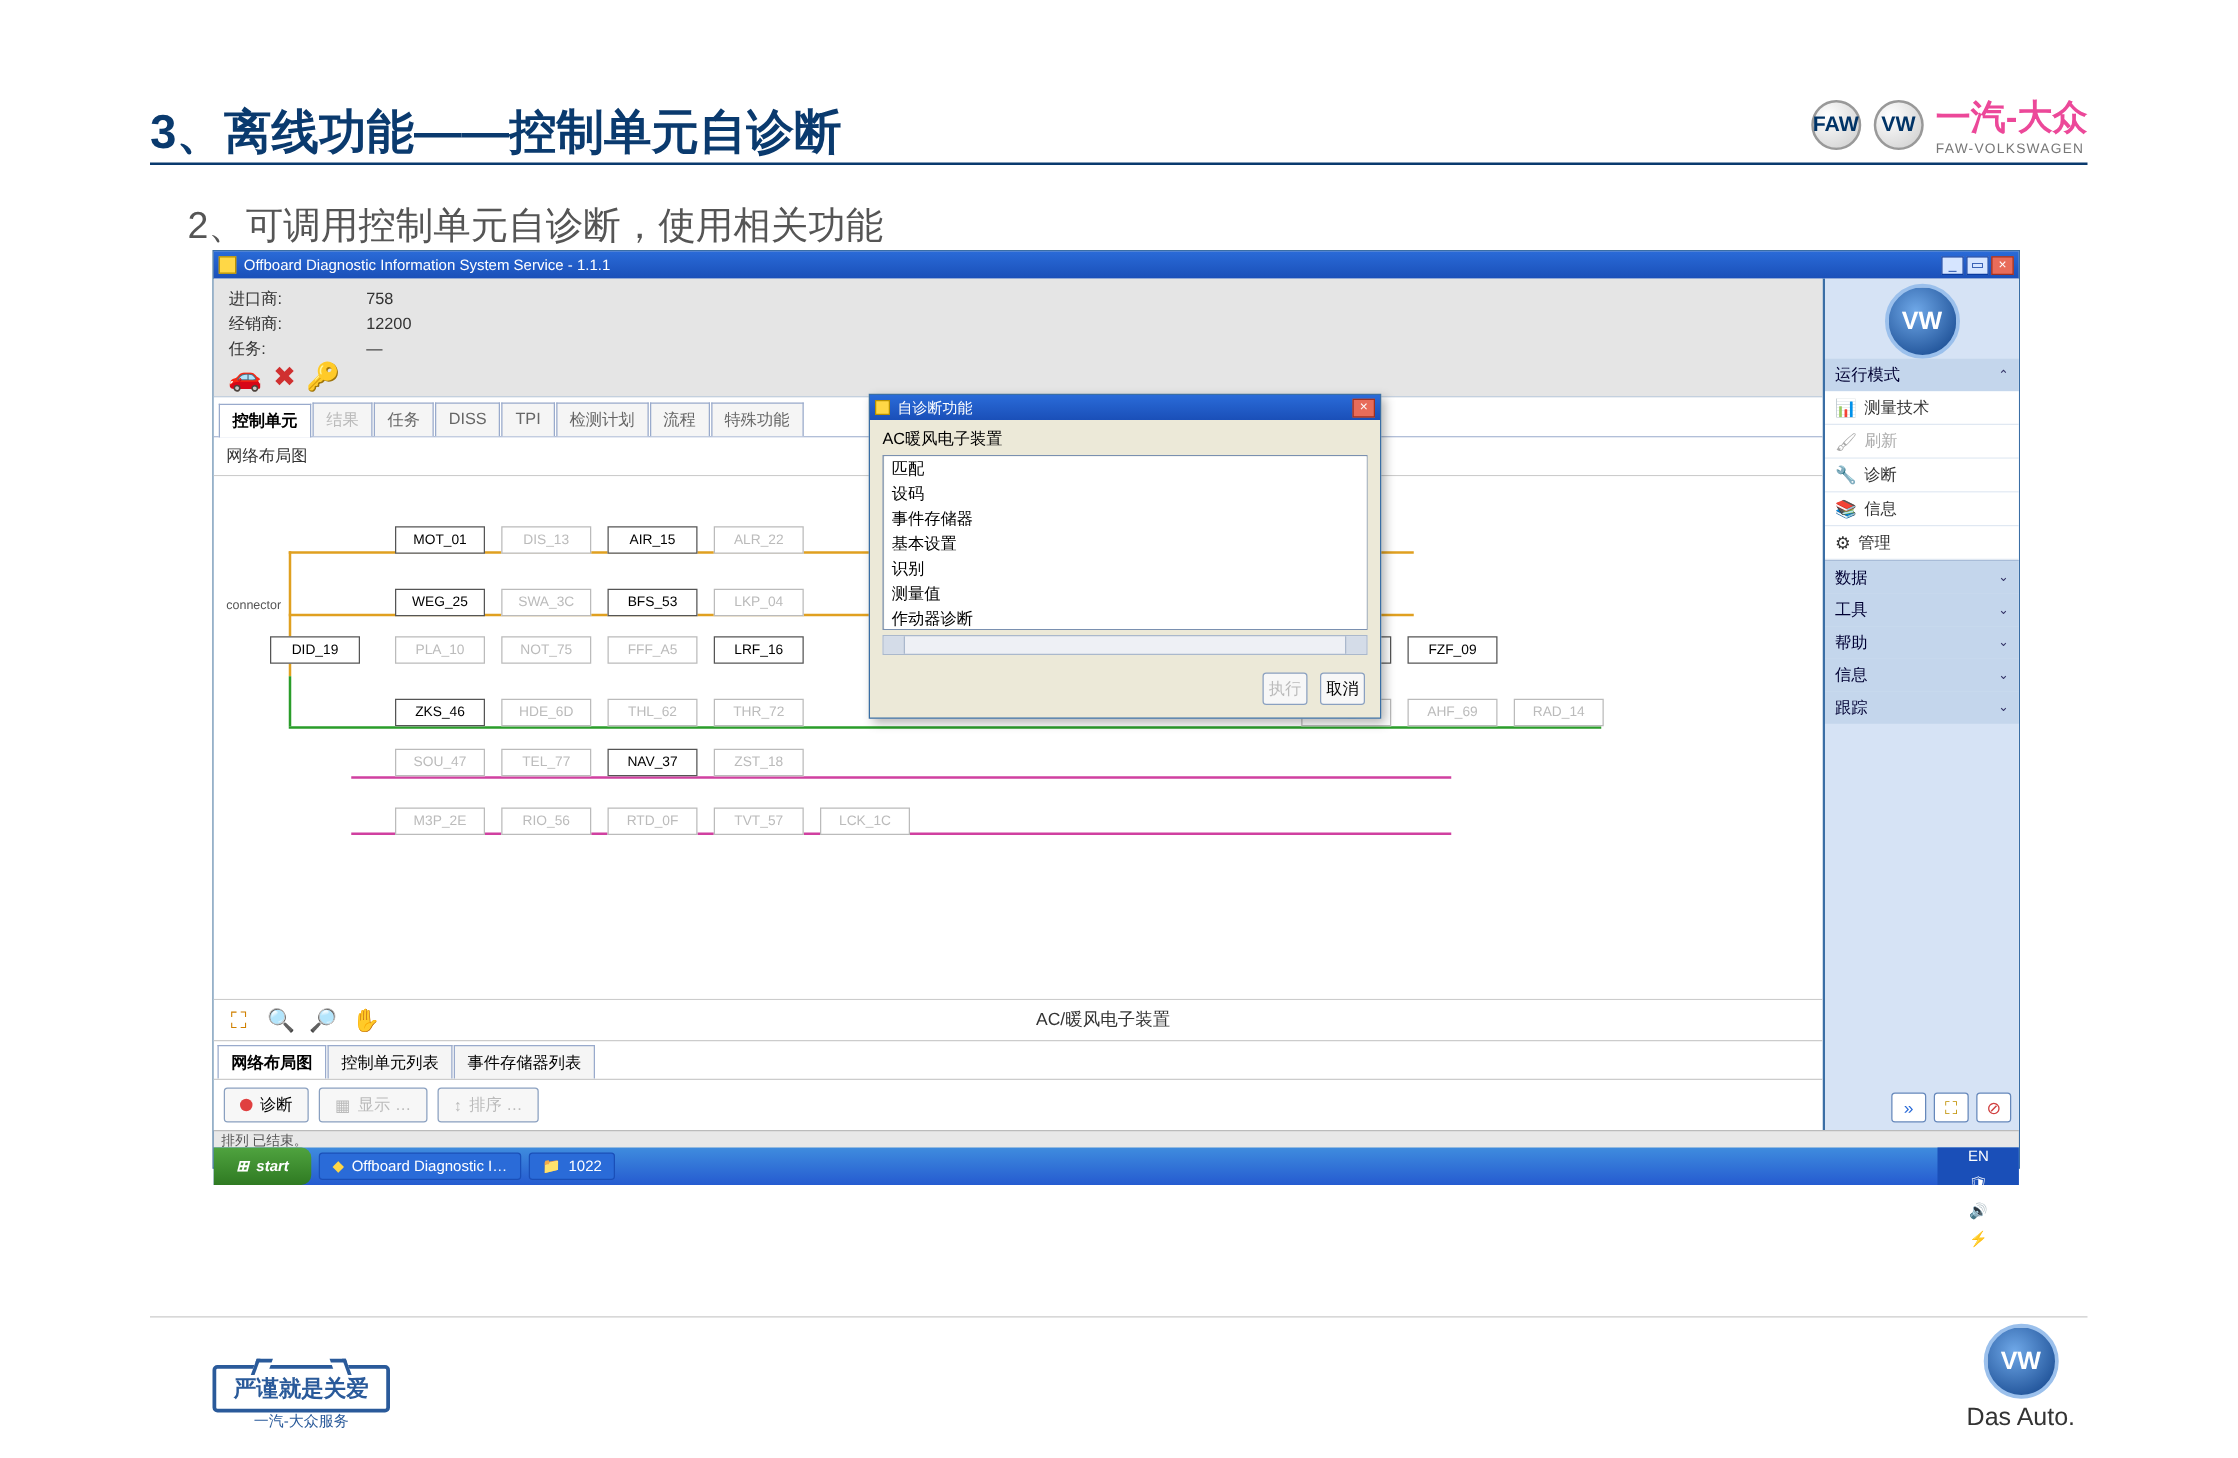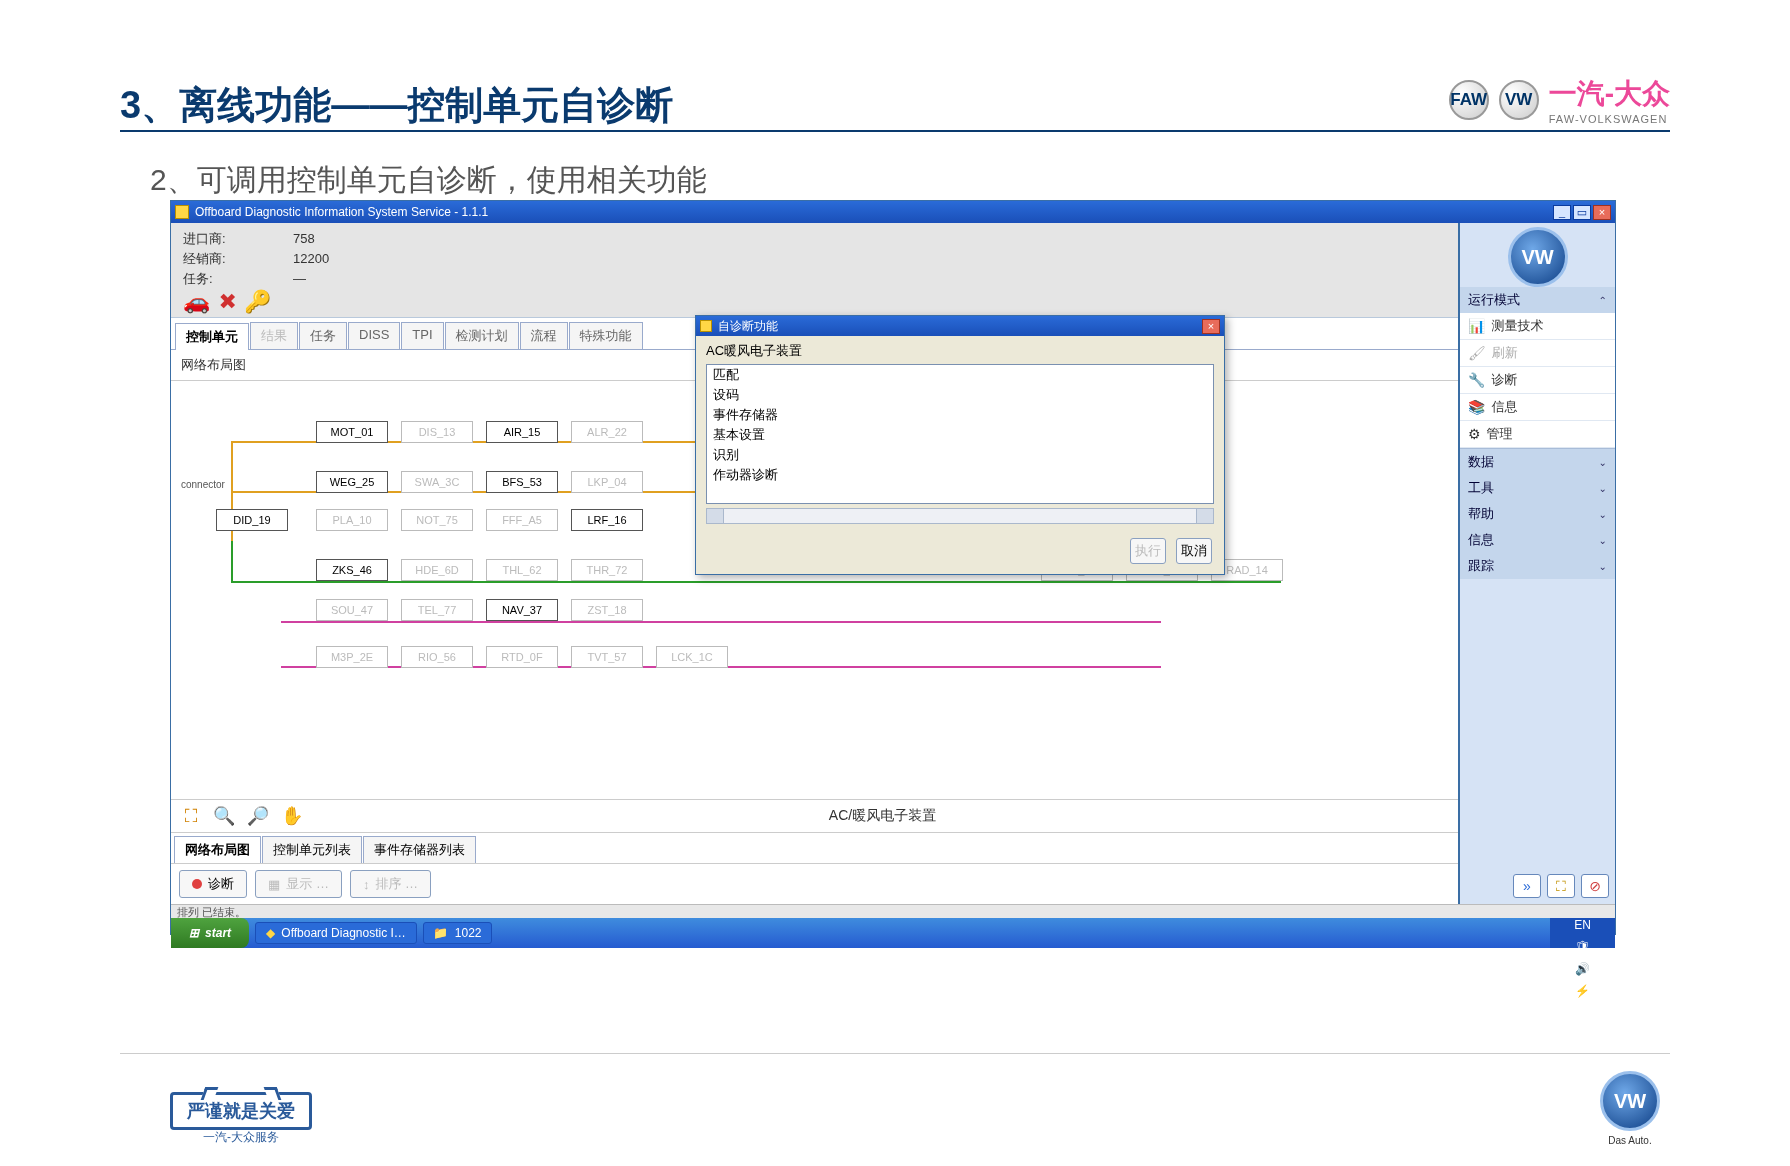--- a/index.html
+++ b/index.html
@@ -64,21 +64,21 @@
   
   .side-section { border-bottom:1px solid #a8bcd8; }
   .side-header { padding:4px 8px; background:#c4d6ec;color:#003;font-size:13px;display:flex;justify-content:space-between;align-items:center;}
   .side-item { padding:4px 8px;background:#fff;border-bottom:1px solid #e0e8f2;font-size:13px;display:flex;align-items:center;gap:6px;color:#333;}
   .side-item.dim { color:#aaa;}
   .side-item .si{font-size:14px;}
   .side-bottom { margin-top:auto; padding:6px; display:flex; gap:6px; justify-content:flex-end;}
   .side-bottom .sq { width:28px;height:24px;border:1px solid #6688bb;background:#fff;display:flex;align-items:center;justify-content:center;font-size:14px;border-radius:3px;}
 
   
-  .dialog { position:absolute; top:315px; left:695px; width:530px; background:#ece9d8; border:1px solid #3a6ea5; box-shadow: 3px 3px 8px rgba(0,0,0,.3);}
+  .dialog { position:absolute; top:315px; left:695px; width:410px; background:#ece9d8; border:1px solid #3a6ea5; box-shadow: 3px 3px 8px rgba(0,0,0,.3);}
   .dialog .dlg-title { height:20px;background:linear-gradient(#2a6bd8,#1a4fb8);color:#fff;display:flex;align-items:center;padding:0 4px;font-size:12px;}
   .dialog .dlg-title .dx { margin-left:auto; width:18px;height:15px;background:#e86c5a;border:1px solid #a03020;color:#fff;text-align:center;line-height:13px;font-size:11px;}
   .dlg-sub { padding:6px 10px 2px;font-size:13px;}
   .dlg-list { margin:2px 10px 4px;border:1px solid #7a90b0;background:#fff;height:140px;overflow:auto;font-size:13px;}
   .dlg-list div { padding:1px 6px; }
   .dlg-scroll { height:16px; margin:0 10px 8px;border:1px solid #aab8cc;background:#eef0f5;position:relative;}
   .dlg-scroll::before,.dlg-scroll::after{content:"";position:absolute;top:0;width:16px;height:100%;background:#d4dce8;}
   .dlg-scroll::before{left:0;border-right:1px solid #aab8cc;}
   .dlg-scroll::after{right:0;border-left:1px solid #aab8cc;}
   .dlg-btns { display:flex;justify-content:flex-end;gap:10px;padding:6px 12px 10px;}
@@ -92,21 +92,21 @@
 
   
   .slide-footer-l { position:absolute; bottom:20px; left:170px; }
   .sf-badge { border:3px solid #2a5a9a;border-radius:4px;padding:4px 14px;color:#2a5a9a;font-weight:bold;font-size:18px;position:relative;}
   .sf-badge::before,.sf-badge::after{content:"";position:absolute;width:10px;height:10px;border:3px solid #2a5a9a;border-bottom:none;top:-8px;background:#fff;}
   .sf-badge::before{left:30px;border-right:none;transform:skewX(-20deg);}
   .sf-badge::after{right:30px;border-left:none;transform:skewX(20deg);}
   .sf-sub{font-size:12px;color:#2a5a9a;text-align:center;margin-top:-1px;}
   .slide-footer-r { position:absolute; bottom:20px; right:130px; text-align:center;}
   .slide-footer-r .vw-logo{margin:0 auto;}
-  .das{font-size:10px;color:#333;margin-top:4px;font-family:Arial;}
+  .das{font-size:20px;color:#333;margin-top:4px;font-family:Arial;}
   .sep{position:absolute;left:120px;right:120px;bottom:112px;height:1px;background:#ccc;}
 
   .chev{font-size:10px;color:#336;}
 </style>
 </head>
 <body>
 
 <div class="slide-title">3、离线功能——控制单元自诊断</div>
 <div class="slide-rule"></div>
 <div class="brand-top">
@@ -337,20 +337,21 @@
     <span>自诊断功能</span>
     <span class="dx">×</span>
   </div>
   <div class="dlg-sub">AC暖风电子装置</div>
   <div class="dlg-list">
     <div>匹配</div>
     <div>设码</div>
     <div>事件存储器</div>
     <div>基本设置</div>
     <div>识别</div>
+    <div>测量值</div>
     <div>作动器诊断</div>
 
   </div>
   <div class="dlg-scroll"></div>
   <div class="dlg-btns">
     <div class="btn disabled">执行</div>
     <div class="btn">取消</div>
   </div>
 </div>
 

